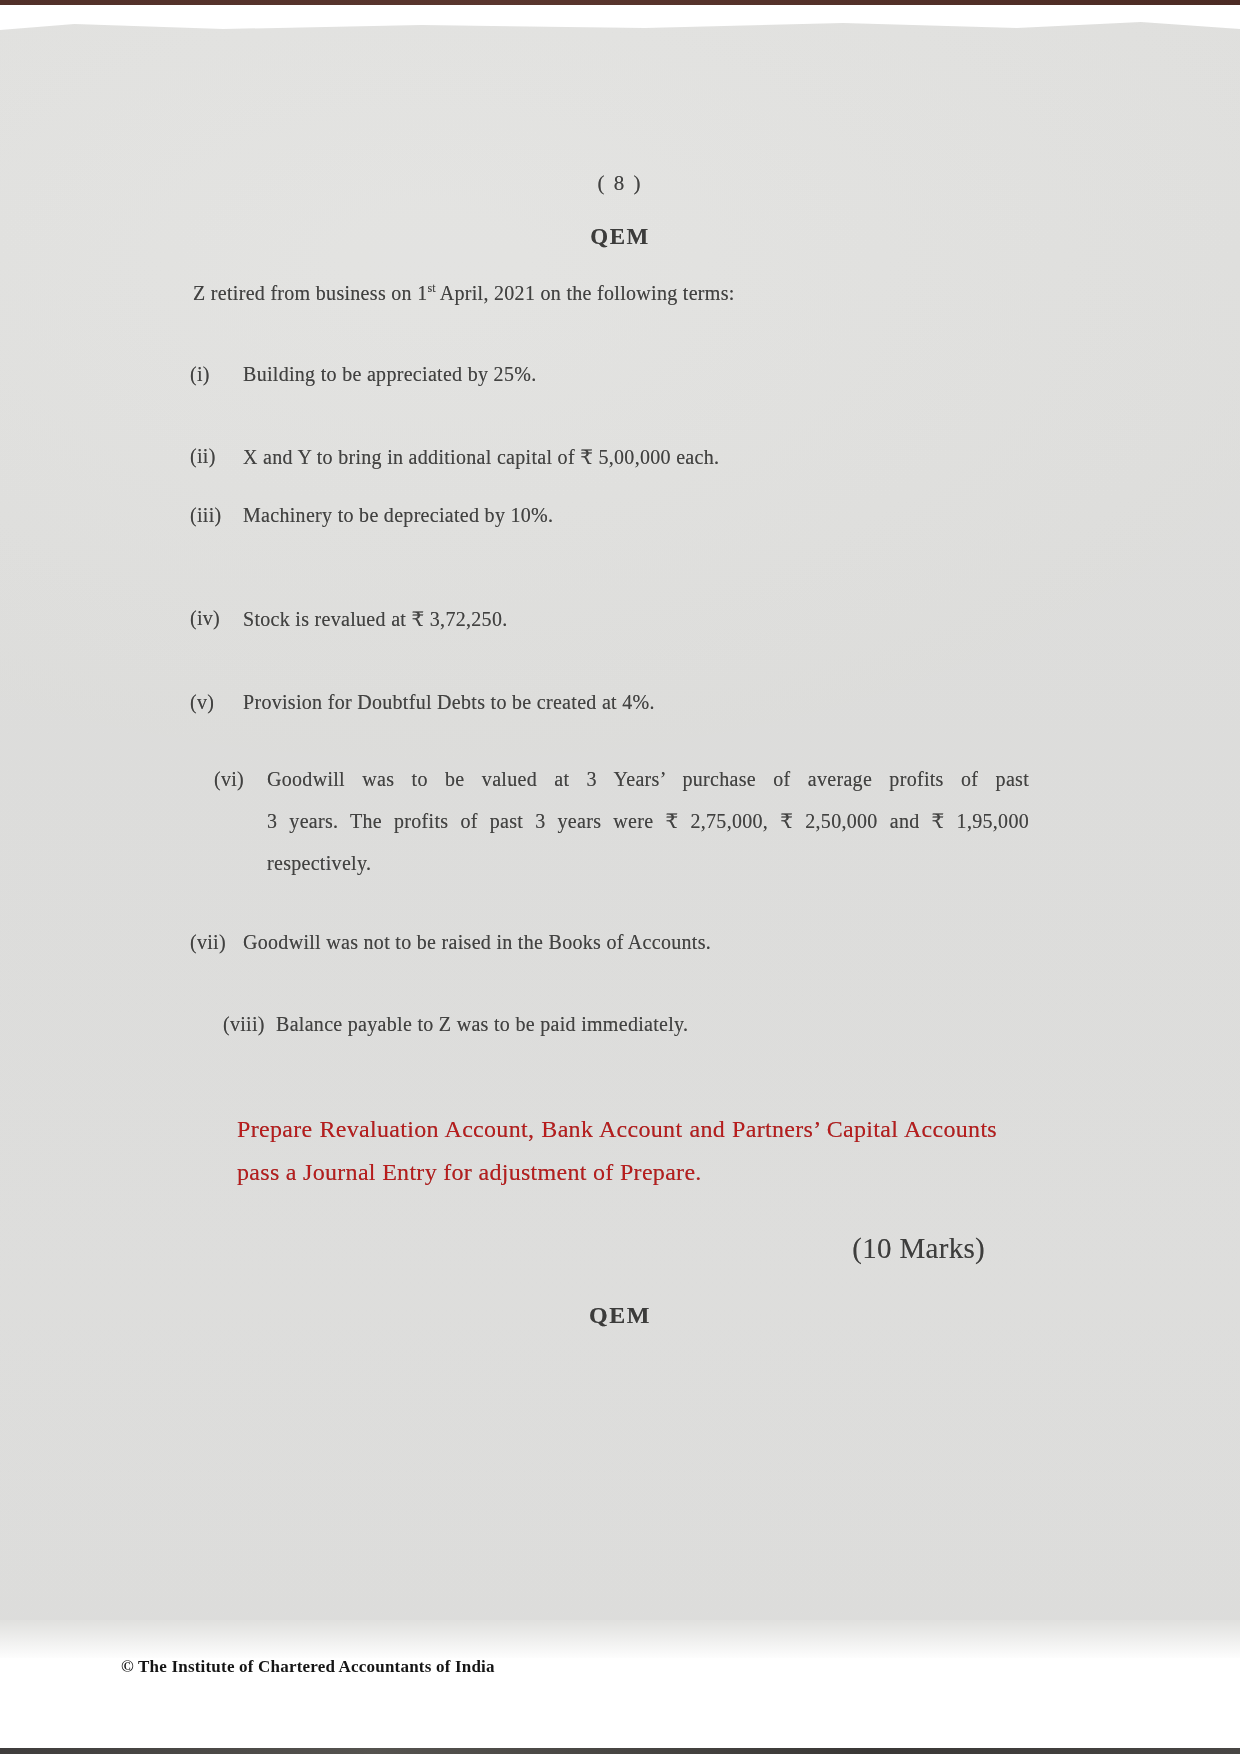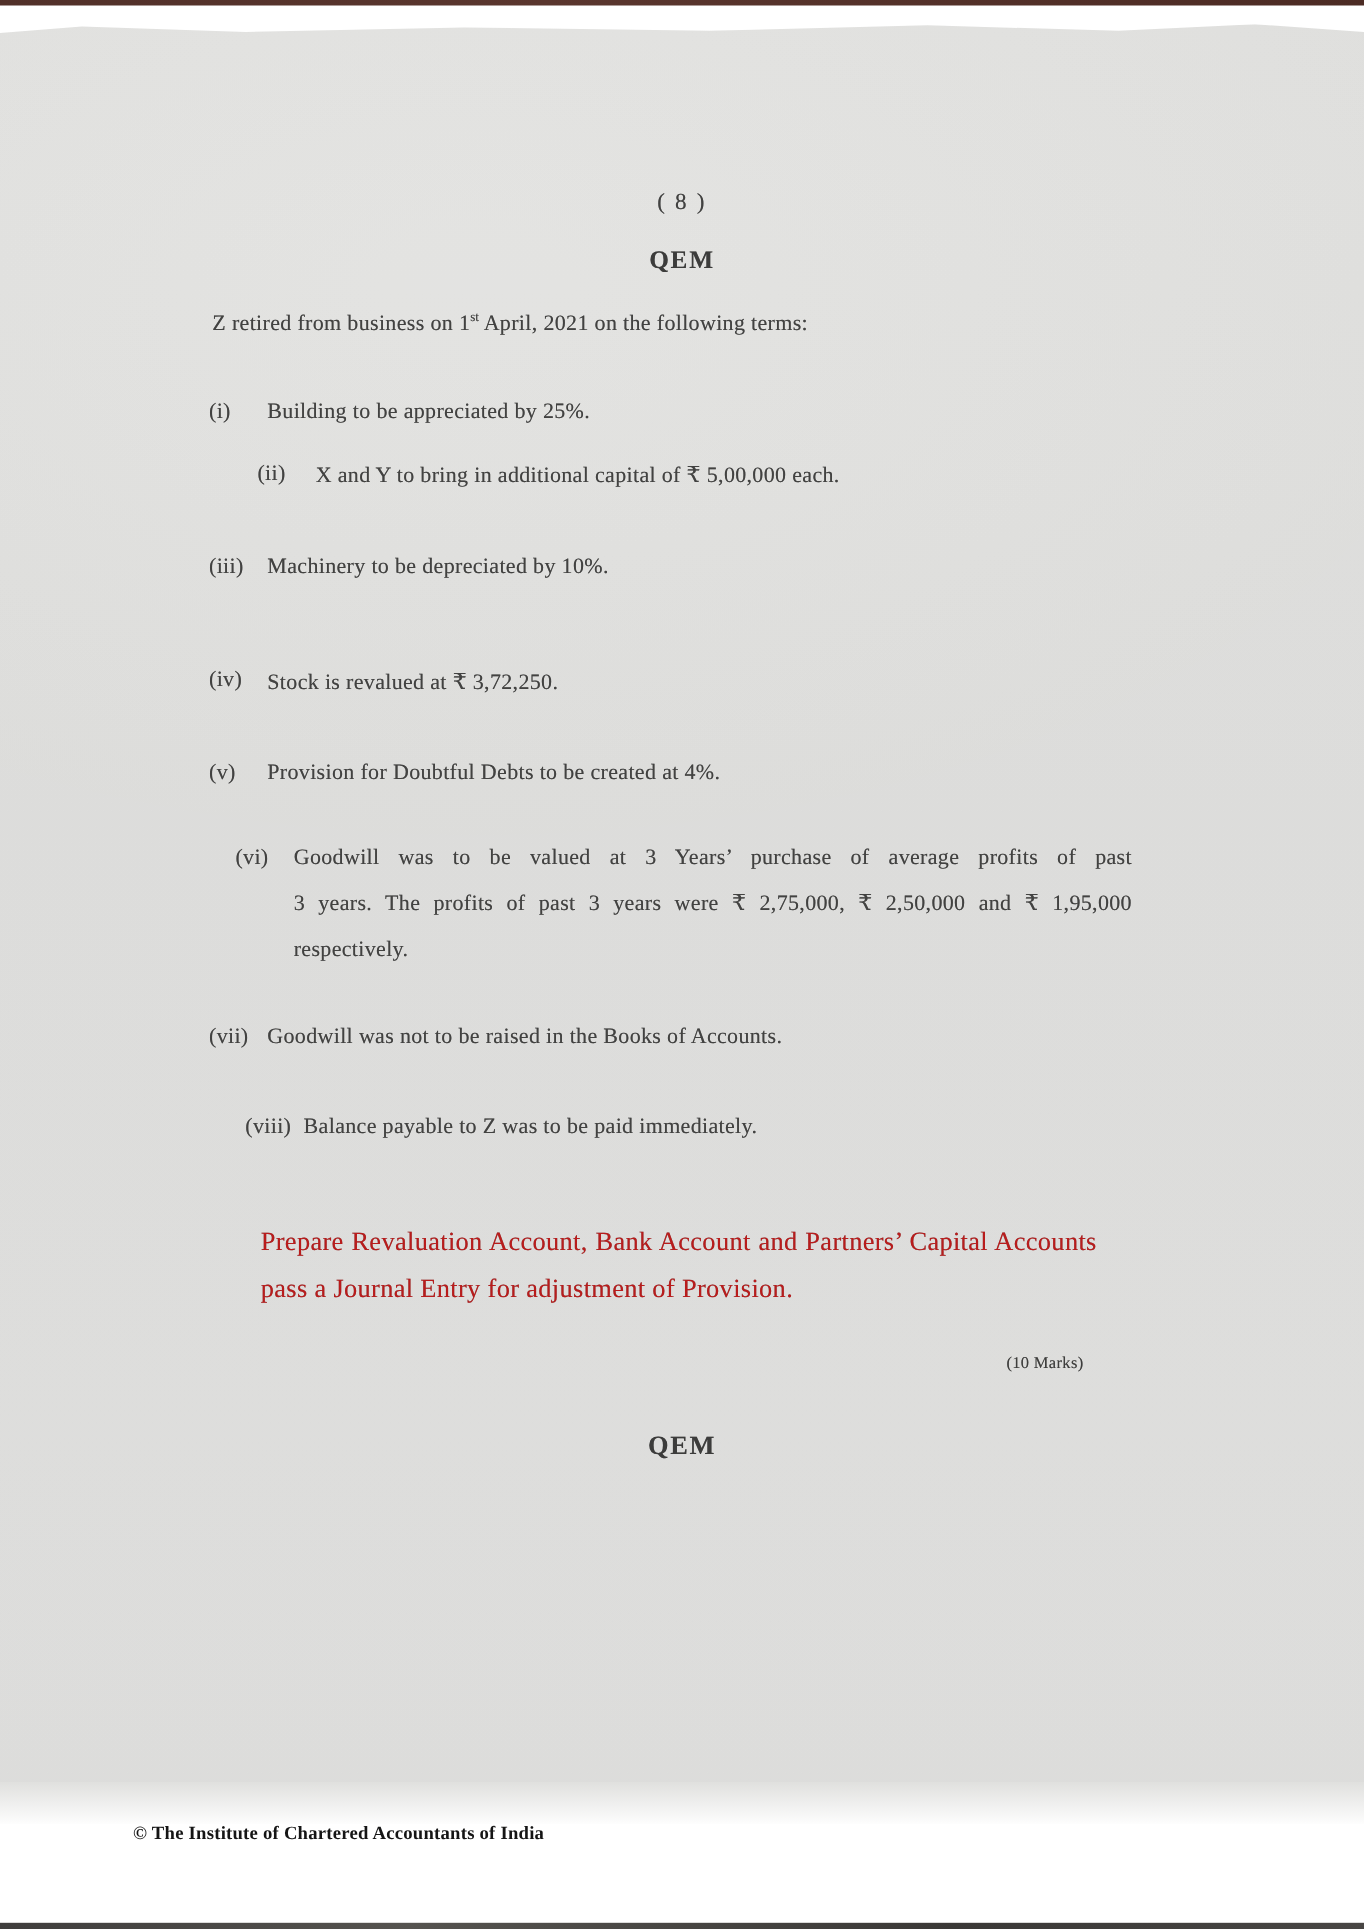--- a/index.html
+++ b/index.html
@@ -67,21 +67,21 @@
     font-size: 20px;
     letter-spacing: 0.3px;
     color: #424241;
     text-shadow: 0 0 0.6px rgba(66,66,65,0.55);
   }
   .term .num { min-width: 53px; flex-shrink: 0; }
   .term .body { flex: 1; }
   .term .line { line-height: 42px; }
   .term .line.just { text-align: justify; text-align-last: justify; }
   .t-i    { top: 363px; }
-  .t-ii   { top: 419px; margin-left: 44px; }
+  .t-ii   { top: 445px; }
   .t-iii  { top: 504px; }
   .t-iv   { top: 607px; }
   .t-v    { top: 691px; }
   .t-vi   { top: 758px; margin-left: 24px; }
   .t-vii  { top: 931px; }
   .t-viii { top: 1013px; margin-left: 33px; }
   .closing {
     position: absolute;
     top: 1108px; left: 237px;
     width: 760px;
@@ -89,21 +89,21 @@
     letter-spacing: 0.3px;
     color: #b91c1c;
     text-shadow: 0 0 0.6px rgba(66,66,65,0.55);
   }
   .closing .line { line-height: 43px; }
   .closing .line.just { text-align: justify; text-align-last: justify; }
   .marks {
     position: absolute;
     top: 1232px;
     right: 255px;
-    font-size: 15px;
+    font-size: 29px;
     letter-spacing: 0.3px;
     color: #3e3e3d;
     text-shadow: 0 0 0.6px rgba(62,62,61,0.55);
   }
   .copyright {
     position: absolute;
     top: 1657px; left: 121px;
     font-size: 17px;
     font-weight: 700;
     color: #151515;
@@ -166,21 +166,21 @@
     <span class="body">Goodwill was not to be raised in the Books of Accounts.</span>
   </div>
 
   <div class="term t-viii">
     <span class="num">(viii)</span>
     <span class="body">Balance payable to Z was to be paid immediately.</span>
   </div>
 
   <div class="closing">
     <div class="line just">Prepare Revaluation Account, Bank Account and Partners’ Capital Accounts</div>
-    <div class="line">pass a Journal Entry for adjustment of Provision.</div>
+    <div class="line">pass a Journal Entry for adjustment of Prepare.</div>
   </div>
 
   <div class="marks">(10 Marks)</div>
 
   <div class="txt center code-foot">QEM</div>
 
   <div class="copyright">© The Institute of Chartered Accountants of India</div>
 
   <div class="scan-edge-bottom"></div>
 

